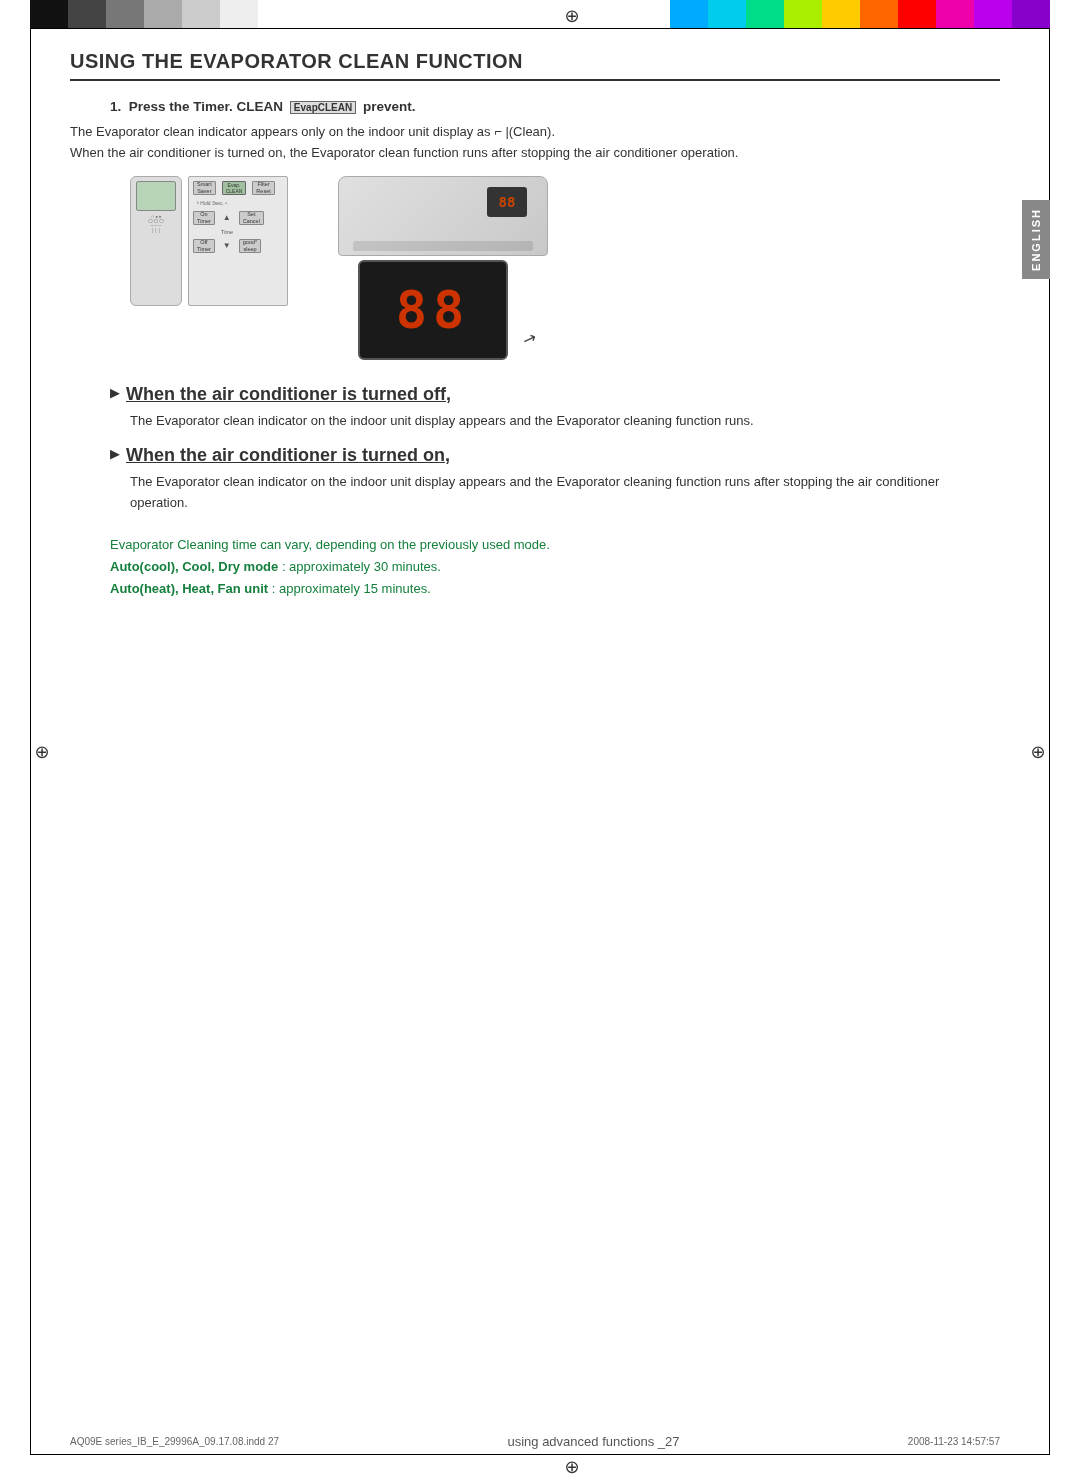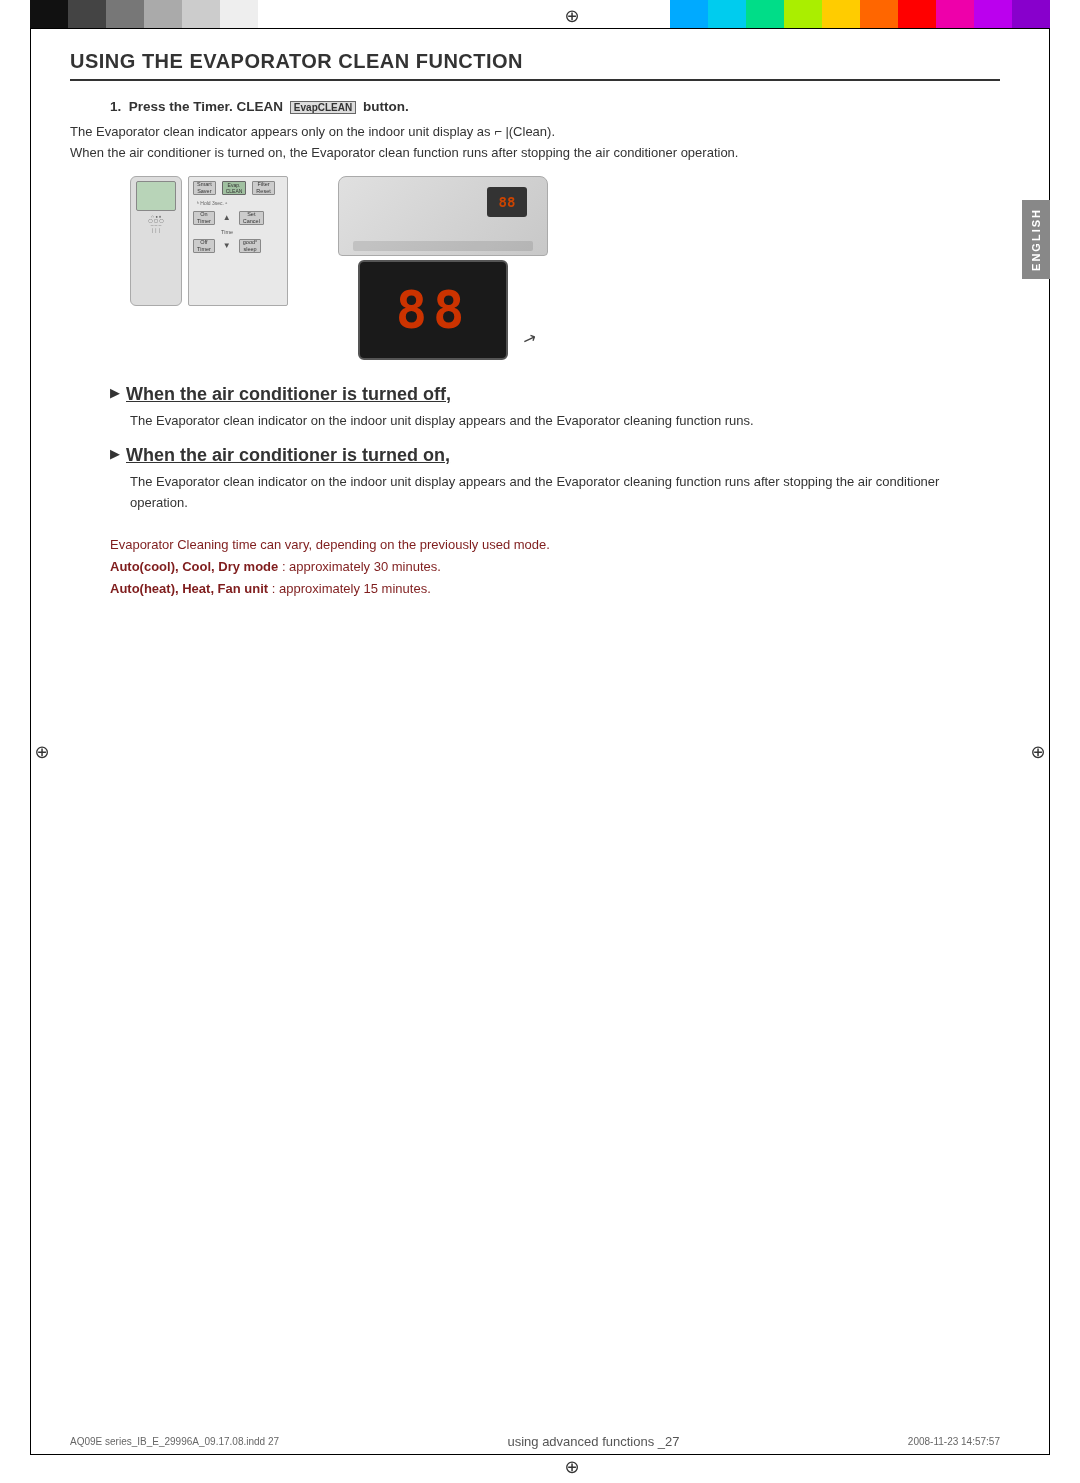--- a/index.html
+++ b/index.html
@@ -285,21 +285,21 @@
 
     
     .notes-section {
       margin-top: 20px;
       margin-left: 40px;
     }
 
     .notes-text {
       font-size: 13px;
       line-height: 1.7;
-      color: #7f1d1d;
+      color: #15803d;
     }
 
     .notes-text .bold-text {
       font-weight: bold;
     }
 
     
     .footer {
       position: absolute;
       bottom: 34px;
@@ -368,21 +368,21 @@
 <div class="content">
 
   <div class="page-title">USING THE EVAPORATOR CLEAN FUNCTION</div>
 
 
   <div class="step-section">
     <div class="step-label">
       <span><strong>1.</strong></span>
       &nbsp;Press the <strong>Timer. CLEAN</strong>
       <span style="display:inline-block;border:1px solid #666;padding:0 3px;font-size:10px;background:#ddd;margin:0 3px;">Evap<br style="display:none">CLEAN</span>
-      <span>button.</span>
+      <span>prevent.</span>
     </div>
 
     <p class="step-desc">
       The Evaporator clean indicator appears only on the indoor unit display as ⌐ |(Clean).<br>
       When the air conditioner is turned on, the Evaporator clean function runs after stopping the air conditioner operation.
     </p>
 
     <div class="images-row">
 
       <div class="remote-illustration">

